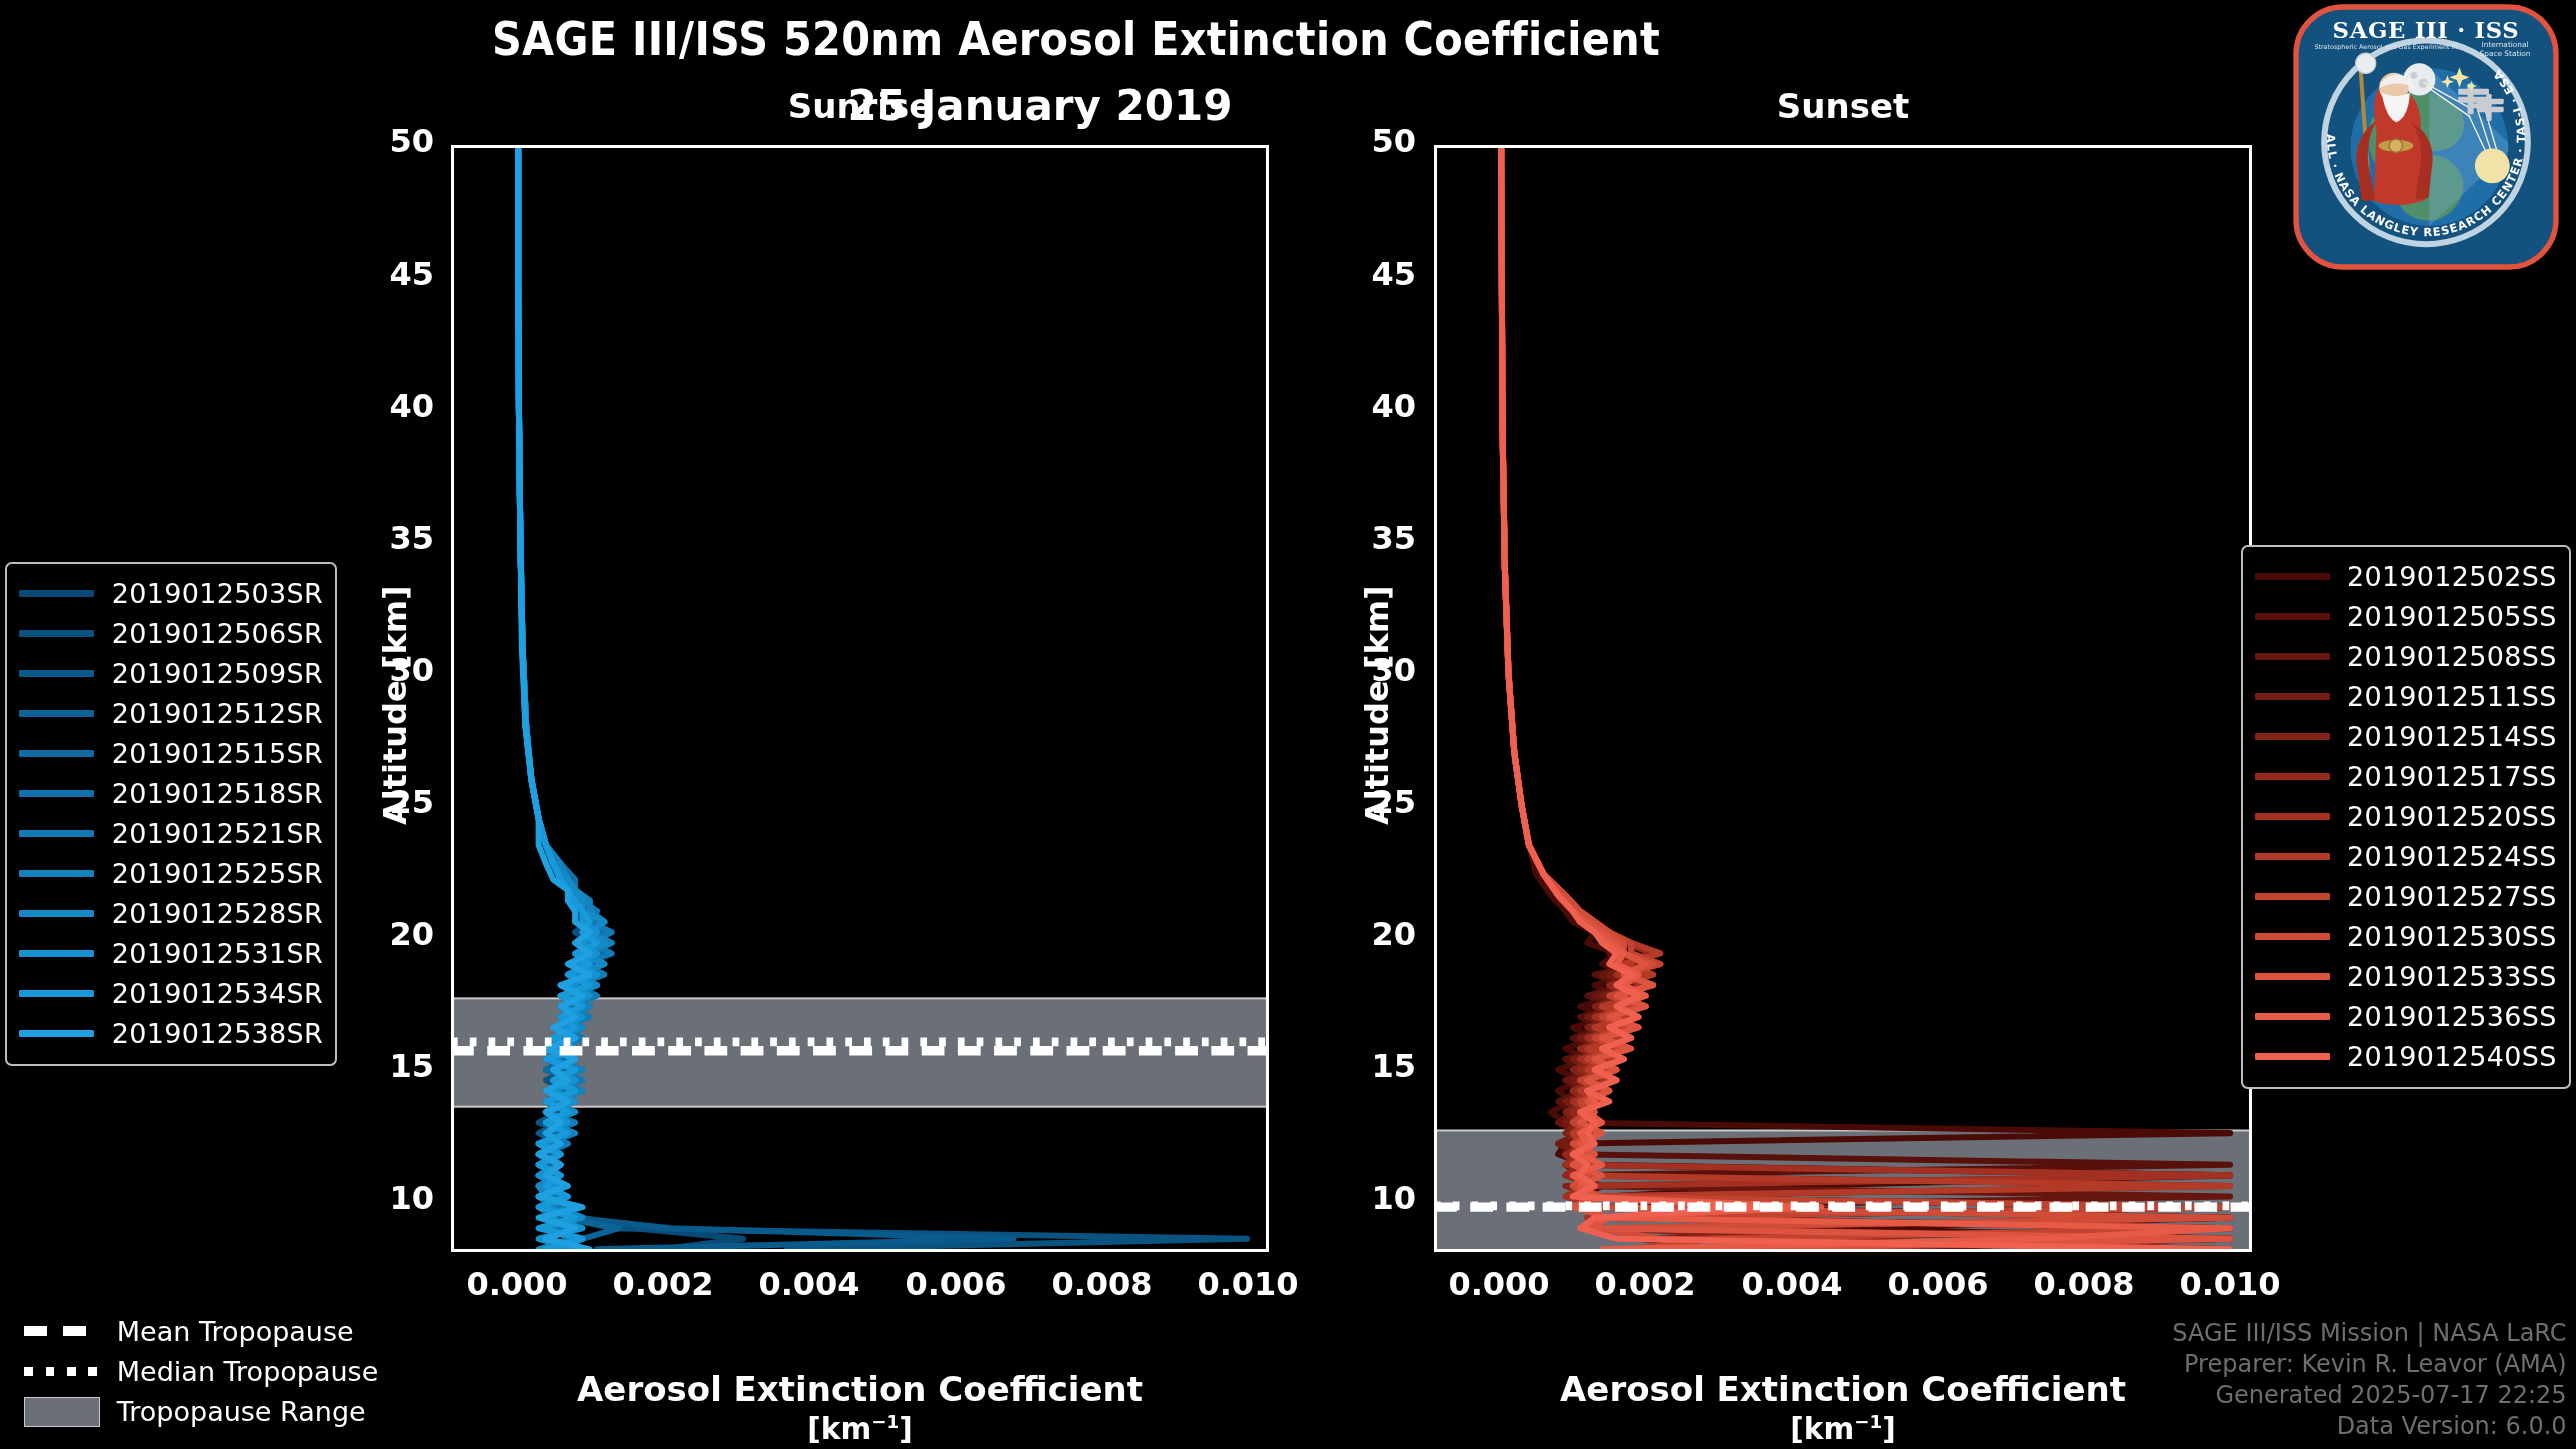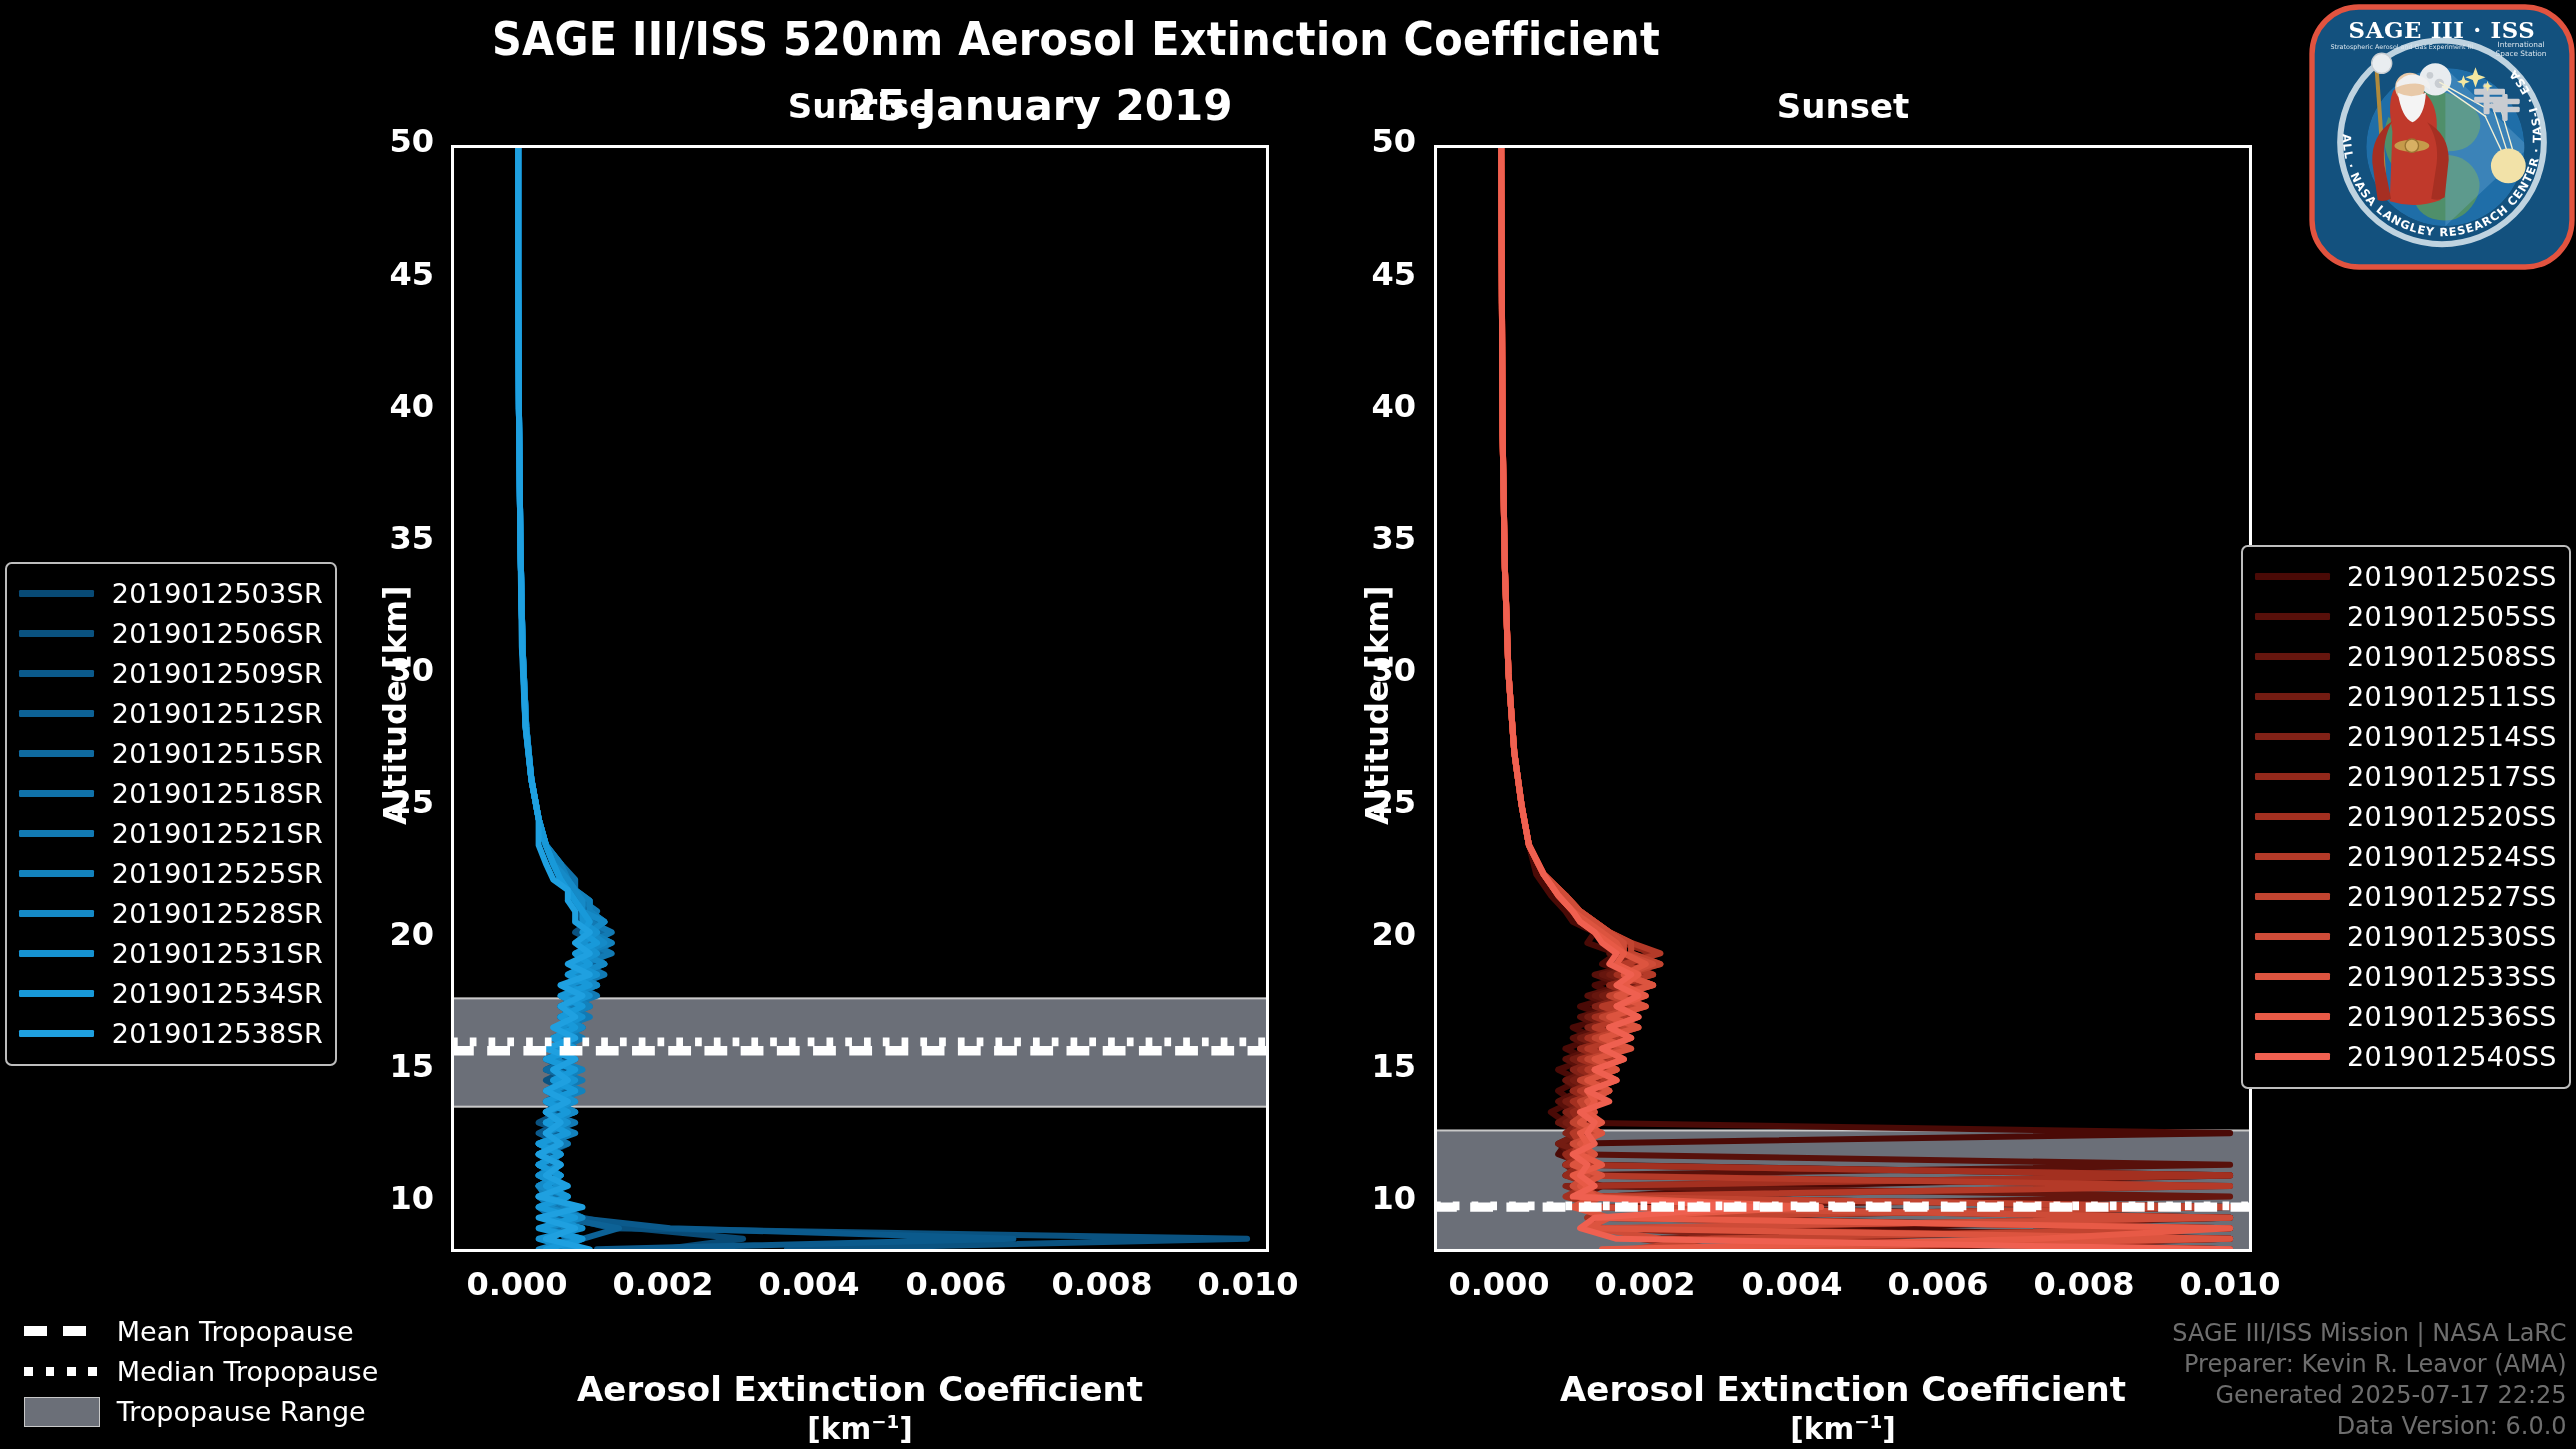--- a/index.html
+++ b/index.html
@@ -78,21 +78,21 @@
     background:#6b6f78;border:1.3px solid #c9c9c9;
   }
 
   
   #credits{
     position:absolute;right:9.4px;bottom:6.7px;text-align:right;
     font-size:24px;line-height:1.30;color:#6e6e6e;margin-top:8px;
   }
 
   
-  #mission-logo{position:absolute;right:0;top:2.7px;width:268px;height:268px;}
+  #mission-logo{position:absolute;right:16px;top:2.7px;width:268px;height:268px;}
   #mission-logo svg{display:block;}
 </style>
 </head>
 <body>
 
 <div id="main-title">SAGE III/ISS 520nm Aerosol Extinction Coefficient</div>
 <div id="date-subtitle">25 January 2019</div>
 <div class="panel-title" id="sunrise-title">Sunrise</div>
 <div class="panel-title" id="sunset-title">Sunset</div>
 

